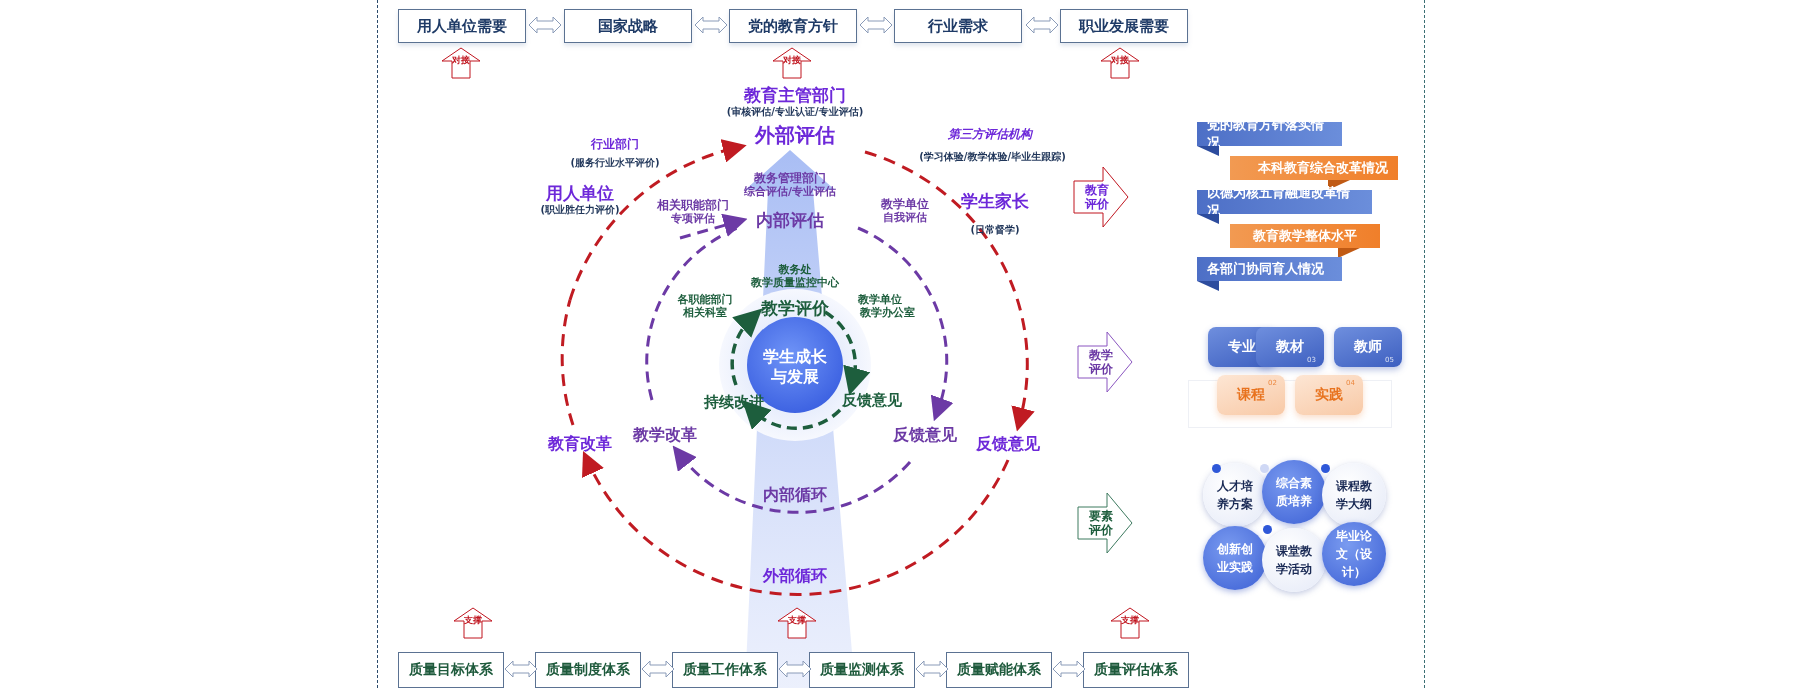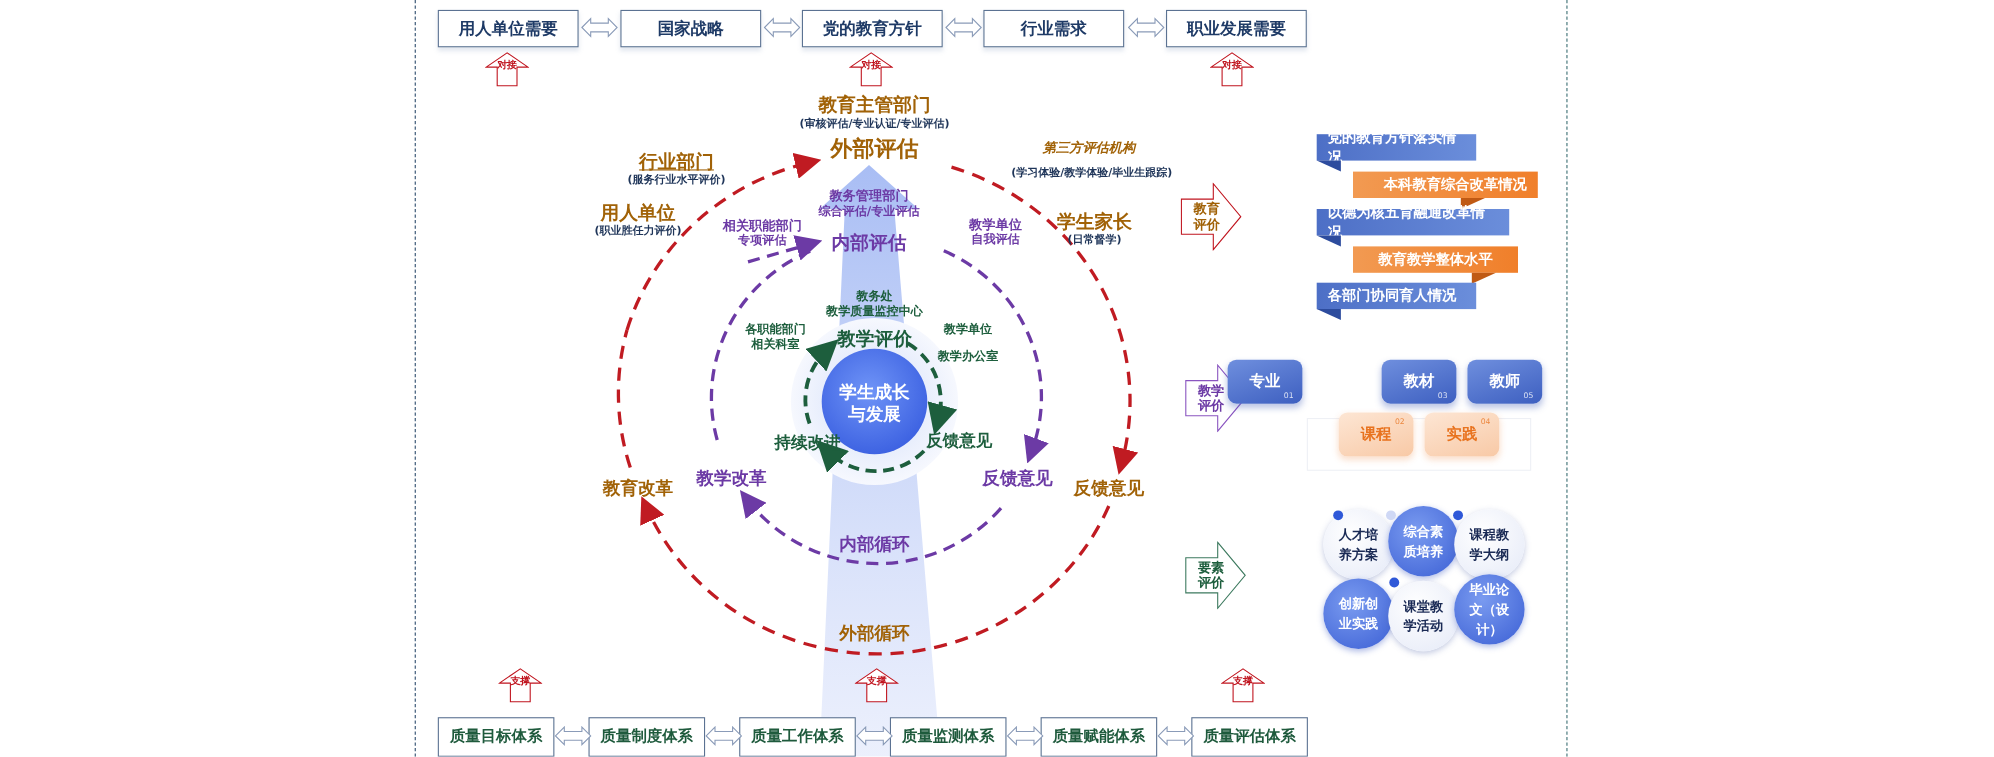--- a/index.html
+++ b/index.html
@@ -9,21 +9,21 @@
   .vline.right{border-left-color:#3b6e73;}
   .topbox{position:absolute;top:9px;height:32px;width:126px;border:1px solid #5b7292;background:#fff;
     display:flex;align-items:center;justify-content:center;font-weight:bold;font-size:15px;color:#1e3a66;
     box-shadow:0 3px 4px rgba(140,160,190,0.25);}
   .botbox{position:absolute;top:652px;height:34px;width:104px;border:1px solid #5b7292;background:#fff;
     display:flex;align-items:center;justify-content:center;font-weight:bold;font-size:14px;color:#1e5a3c;}
   .dbl{position:absolute;width:34px;height:20px;}
   .uparrow{position:absolute;width:40px;height:32px;}
   .uparrow span{position:absolute;left:0;width:40px;text-align:center;font-size:9px;font-weight:bold;color:#c0151f;line-height:10px;}
   .lbl{position:absolute;white-space:nowrap;text-align:center;font-weight:bold;}
-  .red{color:#a16207;}
+  .red{color:#6d28d9;}
   .purple{color:#6c3aa5;}
   .green{color:#1d5e3d;}
   .navy{color:#1f3559;}
   .sub{font-size:10px;font-weight:bold;}
   .flag{position:absolute;height:24px;display:flex;align-items:center;color:#fff;font-weight:bold;font-size:13px;padding:0 10px;}
   .flag.blue{background:linear-gradient(90deg,#4d6fc6,#6b8edb);}
   .flag.orange{background:linear-gradient(90deg,#f29a52,#f07f2a);justify-content:center;}
   .fold{position:absolute;width:0;height:0;}
   .tile{position:absolute;width:68px;height:40px;border-radius:8px;display:flex;align-items:center;justify-content:center;font-weight:bold;font-size:14px;}
   .tile.b{background:linear-gradient(160deg,#6f8fde,#3d5fc0);color:#fff;box-shadow:0 3px 6px rgba(60,90,180,0.35);}
@@ -125,31 +125,31 @@
   <svg width="40" height="32" viewBox="0 0 40 32">
       <path d="M1,14 L20,1 L39,14 L29,14 L29,31 L11,31 L11,14 Z" fill="#fff" stroke="#c0151f" stroke-width="1"></path>
     </svg>
   <span style="top:8px;">对接</span>
 </div>
 
 <div class="lbl red" style="left:730px;top:84px;width:130px;font-size:17px;">教育主管部门</div>
 <div class="lbl navy sub" style="left:710px;top:105px;width:170px;">(审核评估/专业认证/专业评估)</div>
 <div class="lbl red" style="left:740px;top:122px;width:110px;font-size:20px;">外部评估</div>
 
-<div class="lbl red" style="left:570px;top:136px;width:90px;font-size:17px;text-decoration:underline;">行业部门</div>
+<div class="lbl red" style="left:570px;top:136px;width:90px;font-size:12px;">行业部门</div>
 <div class="lbl navy sub" style="left:555px;top:156px;width:120px;">(服务行业水平评价)</div>
 
 <div class="lbl red" style="left:535px;top:182px;width:90px;font-size:17px;">用人单位</div>
 <div class="lbl navy sub" style="left:525px;top:203px;width:110px;">(职业胜任力评价)</div>
 
 <div class="lbl red" style="left:925px;top:126px;width:130px;font-size:12px;font-style:italic;">第三方评估机构</div>
 <div class="lbl navy sub" style="left:910px;top:150px;width:165px;">(学习体验/教学体验/毕业生跟踪)</div>
 
 <div class="lbl red" style="left:950px;top:190px;width:90px;font-size:17px;">学生家长</div>
-<div class="lbl navy sub" style="left:955px;top:211px;width:80px;">(日常督学)</div>
+<div class="lbl navy sub" style="left:955px;top:223px;width:80px;">(日常督学)</div>
 
 <div class="lbl red" style="left:540px;top:434px;width:80px;font-size:16px;">教育改革</div>
 <div class="lbl red" style="left:968px;top:434px;width:80px;font-size:16px;">反馈意见</div>
 <div class="lbl red" style="left:750px;top:566px;width:90px;font-size:16px;">外部循环</div>
 
 <div class="lbl purple" style="left:740px;top:170px;width:100px;font-size:12px;">教务管理部门</div>
 <div class="lbl purple" style="left:735px;top:184px;width:110px;font-size:11px;">综合评估/专业评估</div>
 <div class="lbl purple" style="left:648px;top:197px;width:90px;font-size:12px;">相关职能部门</div>
 <div class="lbl purple" style="left:658px;top:211px;width:70px;font-size:11px;">专项评估</div>
 <div class="lbl purple" style="left:870px;top:196px;width:70px;font-size:12px;">教学单位</div>
@@ -157,21 +157,21 @@
 <div class="lbl purple" style="left:745px;top:209px;width:90px;font-size:17px;">内部评估</div>
 <div class="lbl purple" style="left:625px;top:425px;width:80px;font-size:16px;">教学改革</div>
 <div class="lbl purple" style="left:885px;top:425px;width:80px;font-size:16px;">反馈意见</div>
 <div class="lbl purple" style="left:750px;top:485px;width:90px;font-size:16px;">内部循环</div>
 
 <div class="lbl green" style="left:755px;top:262px;width:80px;font-size:11px;">教务处</div>
 <div class="lbl green" style="left:745px;top:275px;width:100px;font-size:11px;">教学质量监控中心</div>
 <div class="lbl green" style="left:670px;top:292px;width:70px;font-size:11px;">各职能部门</div>
 <div class="lbl green" style="left:670px;top:305px;width:70px;font-size:11px;">相关科室</div>
 <div class="lbl green" style="left:845px;top:292px;width:70px;font-size:11px;">教学单位</div>
-<div class="lbl green" style="left:845px;top:316px;width:70px;font-size:11px;">教学办公室</div>
+<div class="lbl green" style="left:845px;top:305px;width:70px;font-size:11px;text-align:right;">教学办公室</div>
 <div class="lbl green" style="left:750px;top:297px;width:90px;font-size:17px;">教学评价</div>
 <div class="lbl green" style="left:696px;top:393px;width:76px;font-size:15px;">持续改进</div>
 <div class="lbl green" style="left:834px;top:391px;width:76px;font-size:15px;">反馈意见</div>
 <div class="lbl" style="left:752px;top:347px;width:86px;font-size:16px;color:#fff;">学生成长</div>
 <div class="lbl" style="left:752px;top:367px;width:86px;font-size:16px;color:#fff;">与发展</div>
 
 <div class="uparrow" style="left:453px;top:607px;">
   <svg width="40" height="32" viewBox="0 0 40 32">
       <path d="M1,14 L20,1 L39,14 L29,14 L29,31 L11,31 L11,14 Z" fill="#fff" stroke="#c0151f" stroke-width="1"></path>
     </svg>
@@ -240,21 +240,21 @@
 <div class="flag orange" style="left:1230px;top:156px;width:130px;padding-left:28px;">本科教育综合改革情况</div>
 <div class="fold" style="left:1328px;top:180px;border-top:10px solid #c05a14;border-right:22px solid transparent;"></div>
 <div class="flag blue" style="left:1197px;top:190px;width:155px;">以德为核五育融通改革情况</div>
 <div class="fold" style="left:1197px;top:214px;border-top:10px solid #2d4c9e;border-left:22px solid transparent;"></div>
 <div class="flag orange" style="left:1230px;top:224px;width:130px;">教育教学整体水平</div>
 <div class="fold" style="left:1338px;top:248px;border-top:10px solid #c05a14;border-right:22px solid transparent;"></div>
 <div class="flag blue" style="left:1197px;top:257px;width:125px;">各部门协同育人情况</div>
 <div class="fold" style="left:1197px;top:281px;border-top:10px solid #2d4c9e;border-left:22px solid transparent;"></div>
 
 <div class="abs" style="left:1188px;top:380px;width:202px;height:46px;border:1px solid #eef0f5;"></div>
-<div class="tile b" style="left:1116px;top:327px;">
+<div class="tile b" style="left:1208px;top:327px;">
     <span>专业</span>
     <span class="num">01</span>
   </div>
 <div class="tile b" style="left:1256px;top:327px;text-align:right;">
     <span>教材</span>
     <span class="num">03</span>
   </div>
 <div class="tile b" style="left:1334px;top:327px;">
     <span>教师</span>
     <span class="num">05</span>

